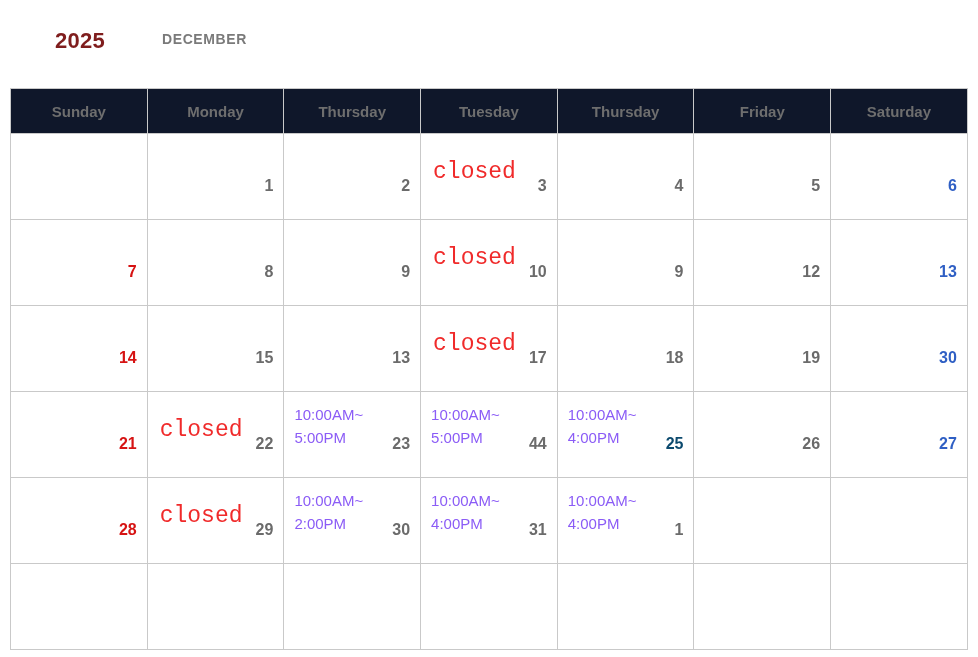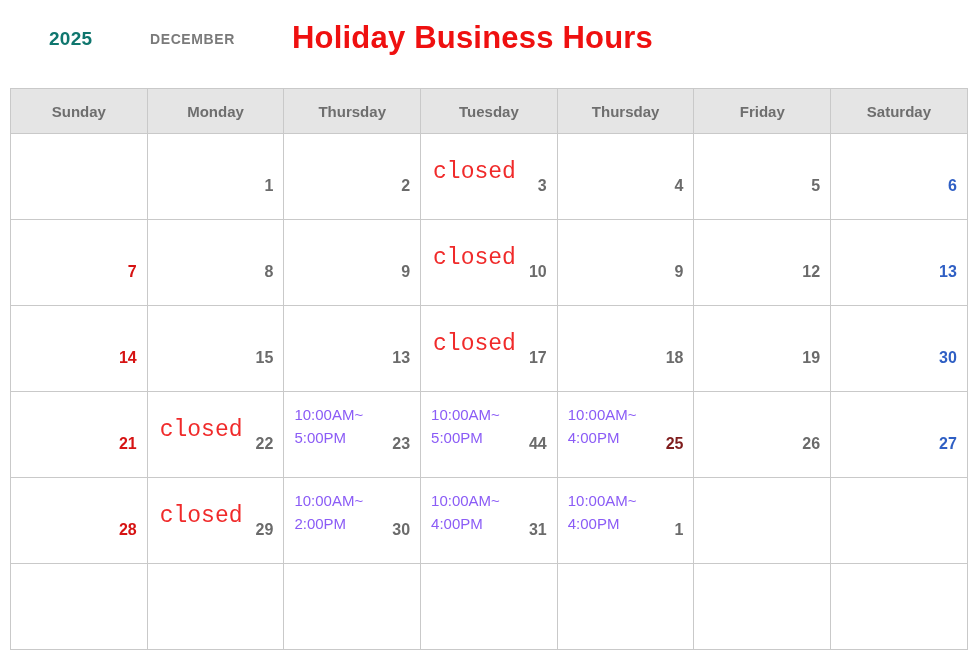--- a/index.html
+++ b/index.html
@@ -17,30 +17,30 @@
 
   
   .cal-header {
     position: absolute;
     left: 0; top: 0;
     width: 978px;
     height: 86px;
   }
   .year-label {
     position: absolute;
-    left: 49px;
+    left: 55px;
     top: 28px;
-    font-size: 19px;
-    font-weight: bold;
-    color: #0f766e;
+    font-size: 22px;
+    font-weight: bold;
+    color: #7f1d1d;
     letter-spacing: 0.3px;
   }
   .month-label {
     position: absolute;
-    left: 150px;
+    left: 162px;
     top: 31px;
     font-size: 14px;
     font-weight: bold;
     color: #7a7a7a;
     letter-spacing: 0.6px;
   }
   .cal-title {
     position: absolute;
     left: 292px;
     top: 20px;
@@ -66,21 +66,21 @@
   table.cal col { width: 136.7px; }
 
   table.cal th {
     height: 44px;
     border: 1px solid #c9c9c9;
     font-size: 15px;
     font-weight: bold;
     color: #6e6e6e;
     text-align: center;
     vertical-align: middle;
-    background: #e5e5e5;
+    background: #0f172a;
     padding: 0;
   }
   table.cal td {
     height: 85px;
     border: 1px solid #c9c9c9;
     vertical-align: top;
     padding: 0;
     background: #ffffff;
     position: relative;
   }
@@ -97,21 +97,21 @@
     position: absolute;
     right: 10px;
     bottom: 25px;
     font-size: 16px;
     font-weight: bold;
     color: #6b6b6b;
     line-height: 1;
   }
   .daynum.sun   { color: #d61313; }
   .daynum.sat   { color: #2f5fc4; }
-  .daynum.holiday { color: #7f1d1d; margin-left: 16px; }
+  .daynum.holiday { color: #0c4a6e; margin-left: 16px; }
   .daynum.muted { color: #6b6b6b; }
 
   
   .closed {
     position: absolute;
     left: 12px;
     top: 27px;
     font-family: Liberation Mono, monospace;
     font-size: 23px;
     color: #f02a2a;
@@ -129,21 +129,20 @@
     white-space: nowrap;
   }
   .hours .line2 { display: block; }
 </style>
 </head>
 <body>
 
 <div class="cal-header">
   <div class="year-label">2025</div>
   <div class="month-label">DECEMBER</div>
-  <div class="cal-title">Holiday Business Hours</div>
 </div>
 
 <div class="cal-table-wrap">
   <table class="cal">
     <colgroup>
       <col>
         <col>
         <col>
         <col>
         <col>

